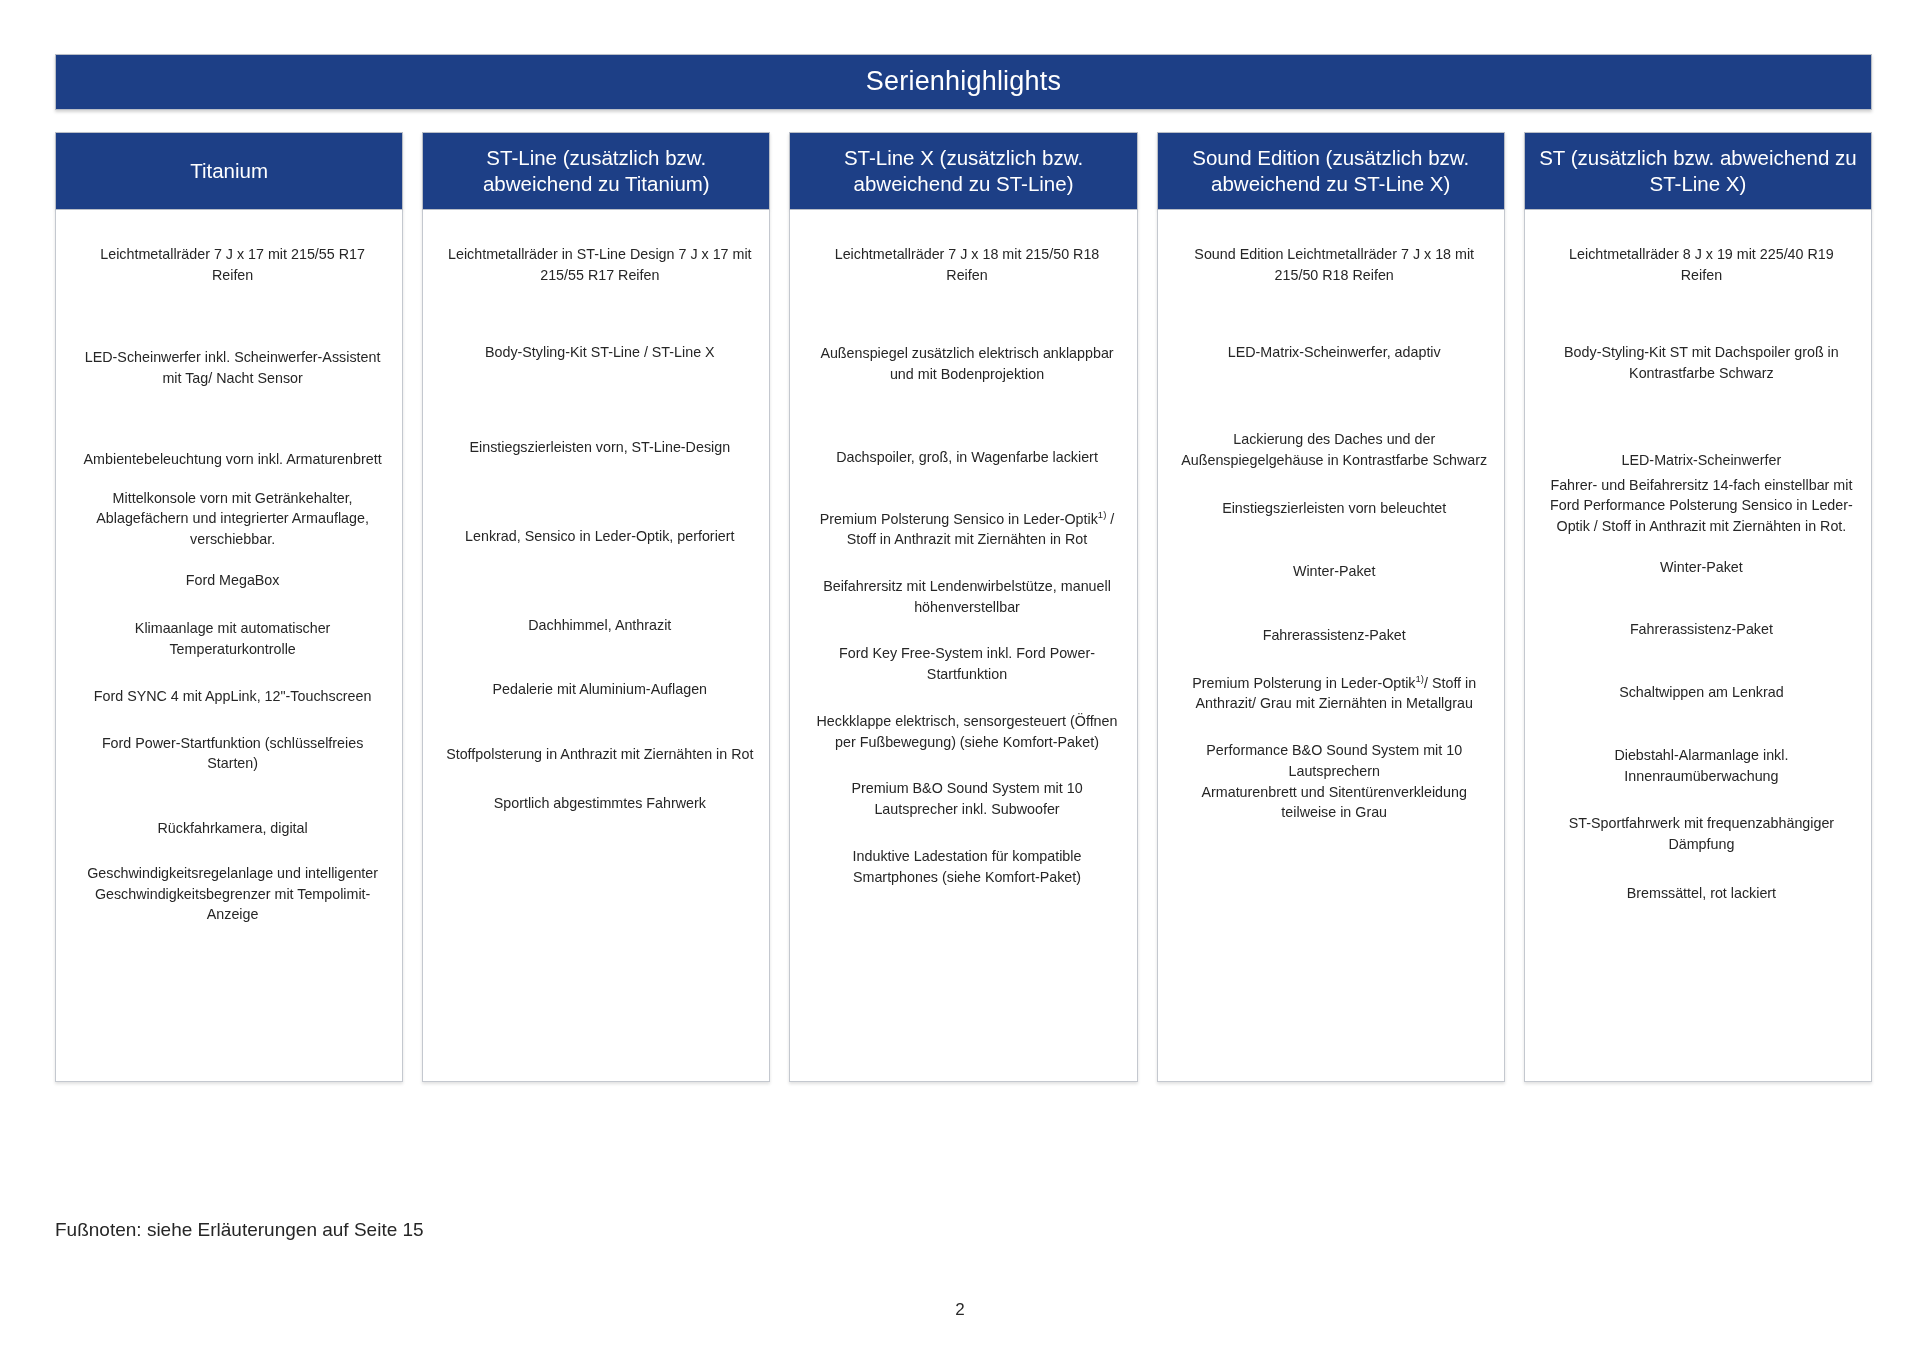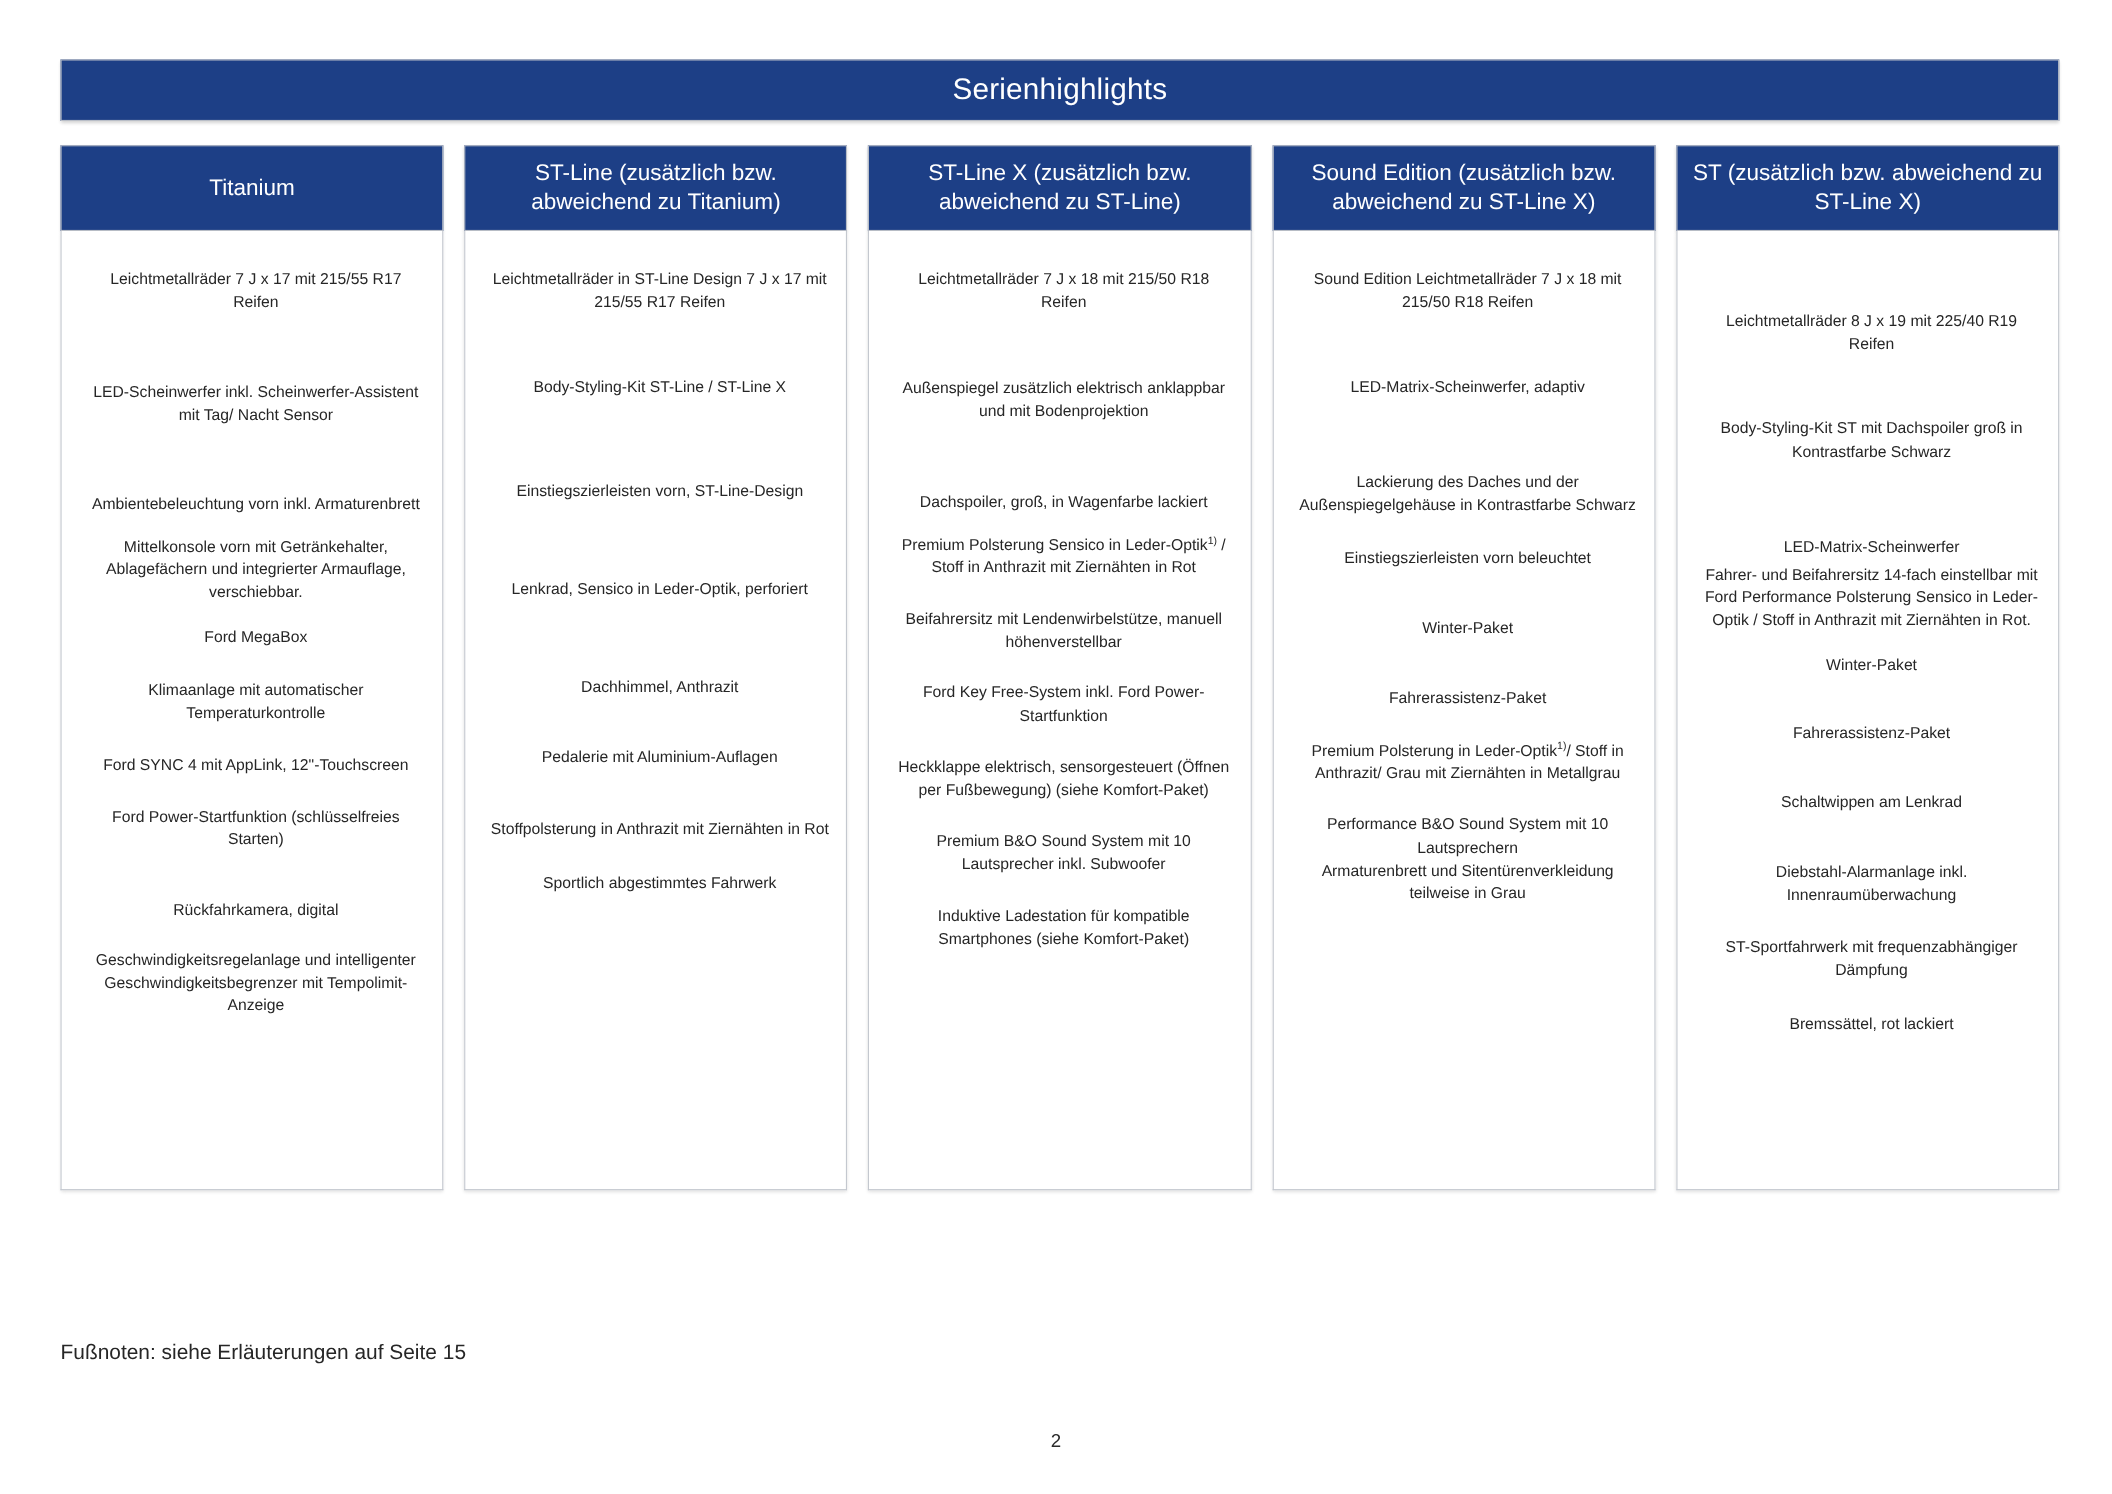--- a/index.html
+++ b/index.html
@@ -129,40 +129,40 @@
   .col-2 .feature:nth-child(3) { margin-bottom: 68px; }
   .col-2 .feature:nth-child(4) { margin-bottom: 68px; }
   .col-2 .feature:nth-child(5) { margin-bottom: 44px; }
   .col-2 .feature:nth-child(6) { margin-bottom: 44px; }
   .col-2 .feature:nth-child(7) { margin-bottom: 28px; }
   .col-2 .feature:nth-child(8) { margin-bottom: 0; }
 
   .col-3 .feature { margin-bottom: 40px; }
   .col-3 .feature:nth-child(1) { margin-bottom: 58px; }
   .col-3 .feature:nth-child(2) { margin-bottom: 62px; }
-  .col-3 .feature:nth-child(3) { margin-bottom: 18px; }
+  .col-3 .feature:nth-child(3) { margin-bottom: 41px; }
   .col-3 .feature:nth-child(4) { margin-bottom: 26px; }
   .col-3 .feature:nth-child(5) { margin-bottom: 26px; }
   .col-3 .feature:nth-child(6) { margin-bottom: 26px; }
   .col-3 .feature:nth-child(7) { margin-bottom: 26px; }
   .col-3 .feature:nth-child(8) { margin-bottom: 26px; }
   .col-3 .feature:nth-child(9) { margin-bottom: 0; }
 
   .col-4 .feature { margin-bottom: 43px; }
   .col-4 .feature:nth-child(1) { margin-bottom: 57px; }
   .col-4 .feature:nth-child(2) { margin-bottom: 66px; }
   .col-4 .feature:nth-child(3) { margin-bottom: 27px; }
   .col-4 .feature:nth-child(4) { margin-bottom: 43px; }
   .col-4 .feature:nth-child(5) { margin-bottom: 43px; }
   .col-4 .feature:nth-child(6) { margin-bottom: 27px; }
   .col-4 .feature:nth-child(7) { margin-bottom: 26px; }
   .col-4 .feature:nth-child(8) { margin-bottom: 0; }
 
   .col-5 .feature { margin-bottom: 43px; }
-  .col-5 .feature:nth-child(1) { margin-bottom: 57px; margin-top: 38px; }
+  .col-5 .feature:nth-child(1) { margin-bottom: 57px; }
   .col-5 .feature:nth-child(2) { margin-bottom: 66px; }
   .col-5 .feature:nth-child(3) { margin-bottom: 4px; }
   .col-5 .feature:nth-child(4) { margin-bottom: 20px; }
   .col-5 .feature:nth-child(5) { margin-bottom: 42px; }
   .col-5 .feature:nth-child(6) { margin-bottom: 42px; }
   .col-5 .feature:nth-child(7) { margin-bottom: 42px; }
   .col-5 .feature:nth-child(8) { margin-bottom: 27px; }
   .col-5 .feature:nth-child(9) { margin-bottom: 28px; }
   .col-5 .feature:nth-child(10) { margin-bottom: 0; }
 

